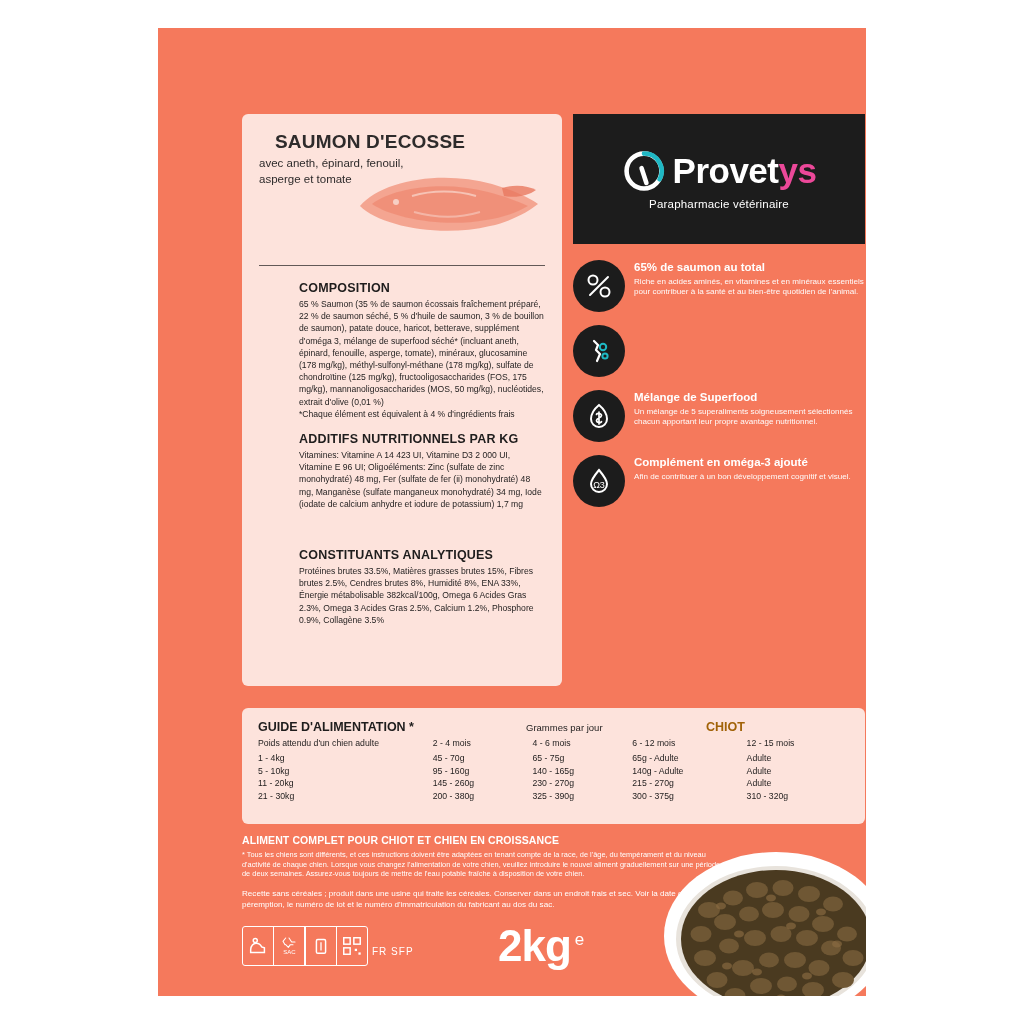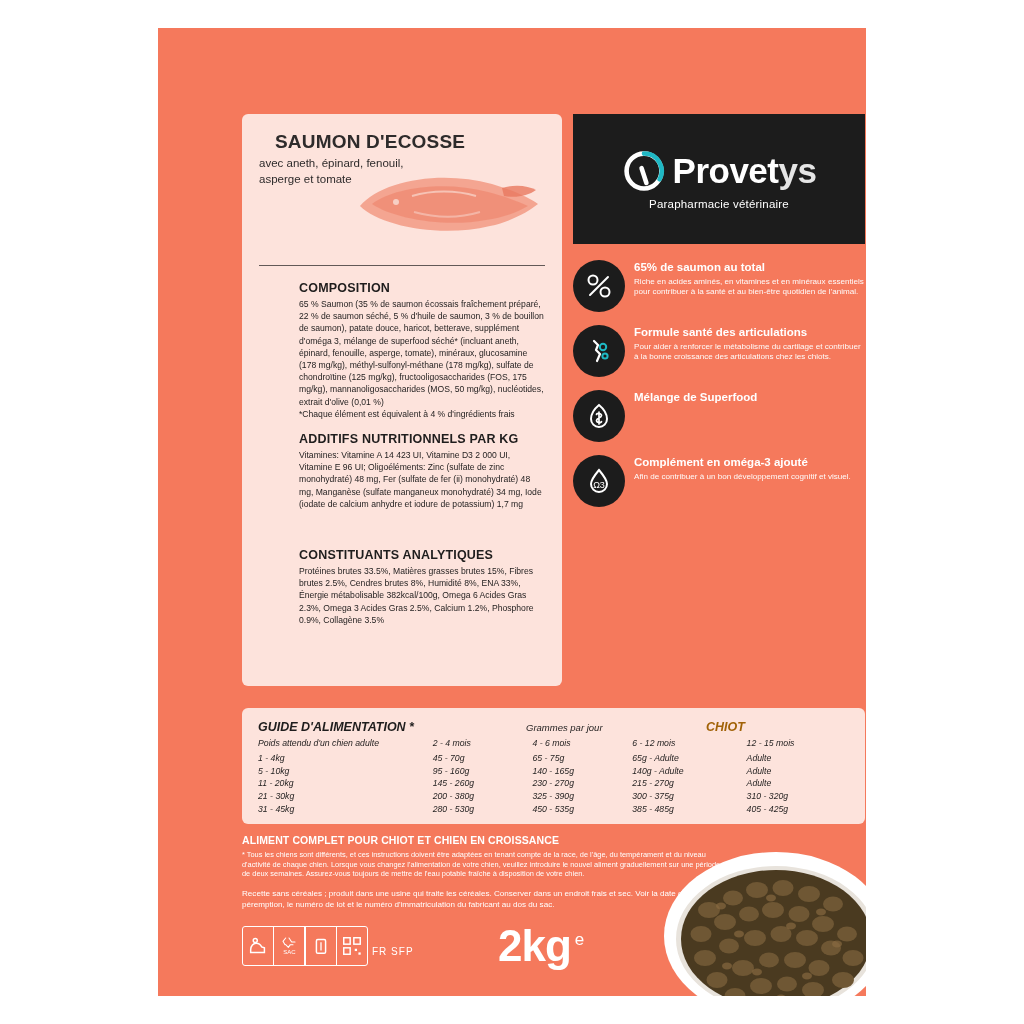--- a/index.html
+++ b/index.html
@@ -35,40 +35,40 @@
 
   
   .logo-box{
     position:absolute;left:415px;top:86px;width:292px;height:130px;
     background:#1c1c1c;
     display:flex;flex-direction:column;align-items:center;justify-content:center;
   }
   .logo-row{display:flex;align-items:center;justify-content:center;}
   .logo-mark{width:44px;height:44px;margin-right:7px;}
   .logo-word{font-size:35px;font-weight:bold;color:#ffffff;letter-spacing:-.5px;line-height:1;}
-  .logo-word .ys{color:#e5e5e5;}
+  .logo-word .ys{color:#ec4899;}
   .logo-tag{font-size:11.5px;color:#ffffff;margin-top:5px;letter-spacing:.2px;}
 
   
   .benefits{position:absolute;left:415px;top:232px;width:292px;}
   .benefit{display:flex;align-items:flex-start;margin-bottom:13px;}
   .b-icon{
     width:52px;height:52px;border-radius:50%;background:#1c1c1c;flex:0 0 52px;
     display:flex;align-items:center;justify-content:center;margin-right:9px;
   }
   .b-text{padding-top:1px;}
   .b-title{font-size:11.5px;font-weight:bold;color:#ffffff;line-height:1.18;}
   .b-body{font-size:8.1px;color:#ffffff;line-height:1.28;margin-top:2px;opacity:.97;}
 
   
   .guide{
     position:absolute;left:84px;top:680px;width:623px;height:116px;
     background:#fde3dc;border-radius:6px;
   }
-  .guide-in{position:absolute;left:16px;top:12px;right:4px;font-style:italic;}
+  .guide-in{position:absolute;left:16px;top:12px;right:4px;}
   .guide-head{display:flex;align-items:baseline;}
   .guide-title{font-size:12.5px;font-weight:bold;color:#1f1d1d;width:268px;}
   .guide-gpd{font-size:9.5px;color:#1f1d1d;width:180px;}
   .guide-chiot{font-size:12.5px;font-weight:bold;color:#a16207;text-align:right;}
   table.gt{width:100%;border-collapse:collapse;margin-top:3px;}
   table.gt td{font-size:8.7px;color:#1f1d1d;padding:1.1px 0;line-height:1.22;}
   table.gt td.c0{width:168px;}
   table.gt td.c1{width:96px;}
   table.gt td.c2{width:96px;}
   table.gt td.c3{width:110px;}
@@ -162,35 +162,32 @@
     </div>
 
     <div class="benefit">
       <div class="b-icon">
         <svg width="30" height="30" viewBox="0 0 30 30">
             <path d="M10 5 L14 9 L12 14 L16 18 L13 25" fill="none" stroke="#fff" stroke-width="2.2" stroke-linecap="round" stroke-linejoin="round"></path>
             <circle cx="19" cy="11" r="3.2" fill="none" stroke="#1fb8c4" stroke-width="2"></circle>
             <circle cx="21" cy="20" r="2.6" fill="none" stroke="#1fb8c4" stroke-width="2"></circle>
           </svg>
       </div>
-      <div class="b-text">
-        <div class="b-title">Formule santé des articulations</div>
-        <div class="b-body">Pour aider à renforcer le métabolisme du cartilage et contribuer à la bonne croissance des articulations chez les chiots.</div>
-      </div>
     </div>
 
     <div class="benefit">
       <div class="b-icon">
         <svg width="30" height="30" viewBox="0 0 30 30">
             <path d="M15 4 C21 9, 23 14, 23 18 A8 8 0 0 1 7 18 C7 14, 9 9, 15 4 Z" fill="none" stroke="#fff" stroke-width="2"></path>
             <path d="M15 11 L15 23 M12.5 13.5 C12.5 12, 17.5 12, 17.5 14.5 C17.5 17, 12.5 17, 12.5 19.5 C12.5 22, 17.5 22, 17.5 20.5" fill="none" stroke="#fff" stroke-width="1.7" stroke-linecap="round"></path>
           </svg>
       </div>
       <div class="b-text">
         <div class="b-title">Mélange de Superfood</div>
+        <div class="b-body">Un mélange de 5 superaliments soigneusement sélectionnés chacun apportant leur propre avantage nutritionnel.</div>
       </div>
     </div>
 
 
     <div class="benefit">
       <div class="b-icon">
         <svg width="30" height="30" viewBox="0 0 30 30">
             <path d="M15 4 C20 10, 23 14, 23 18 A8 8 0 0 1 7 18 C7 14, 10 10, 15 4 Z" fill="none" stroke="#fff" stroke-width="2"></path>
             <text x="15" y="22" font-size="9" fill="#fff" text-anchor="middle" font-family="Liberation Sans, sans-serif">Ω3</text>
           </svg>
@@ -239,27 +236,20 @@
           <td class="c2">230 - 270g</td>
           <td class="c3">215 - 270g</td>
           <td class="c4">Adulte</td>
         </tr>
         <tr>
           <td class="c0">21 - 30kg</td>
           <td class="c1">200 - 380g</td>
           <td class="c2">325 - 390g</td>
           <td class="c3">300 - 375g</td>
           <td class="c4">310 - 320g</td>
-        </tr>
-        <tr>
-          <td class="c0">31 - 45kg</td>
-          <td class="c1">280 - 530g</td>
-          <td class="c2">450 - 535g</td>
-          <td class="c3">385 - 485g</td>
-          <td class="c4">405 - 425g</td>
         </tr>
       </tbody>
         </table>
     </div>
   </div>
 
   <div class="foot">
     <div class="foot-title">ALIMENT COMPLET POUR CHIOT ET CHIEN EN CROISSANCE</div>
     <div class="foot-note">* Tous les chiens sont différents, et ces instructions doivent être adaptées en tenant compte de la race, de l'âge, du tempérament et du niveau d'activité de chaque chien. Lorsque vous changez l'alimentation de votre chien, veuillez introduire le nouvel aliment graduellement sur une période de deux semaines. Assurez-vous toujours de mettre de l'eau potable fraîche à disposition de votre chien.</div>
     <div class="foot-note2">Recette sans céréales ; produit dans une usine qui traite les céréales. Conserver dans un endroit frais et sec. Voir la date de péremption, le numéro de lot et le numéro d'immatriculation du fabricant au dos du sac.</div>

